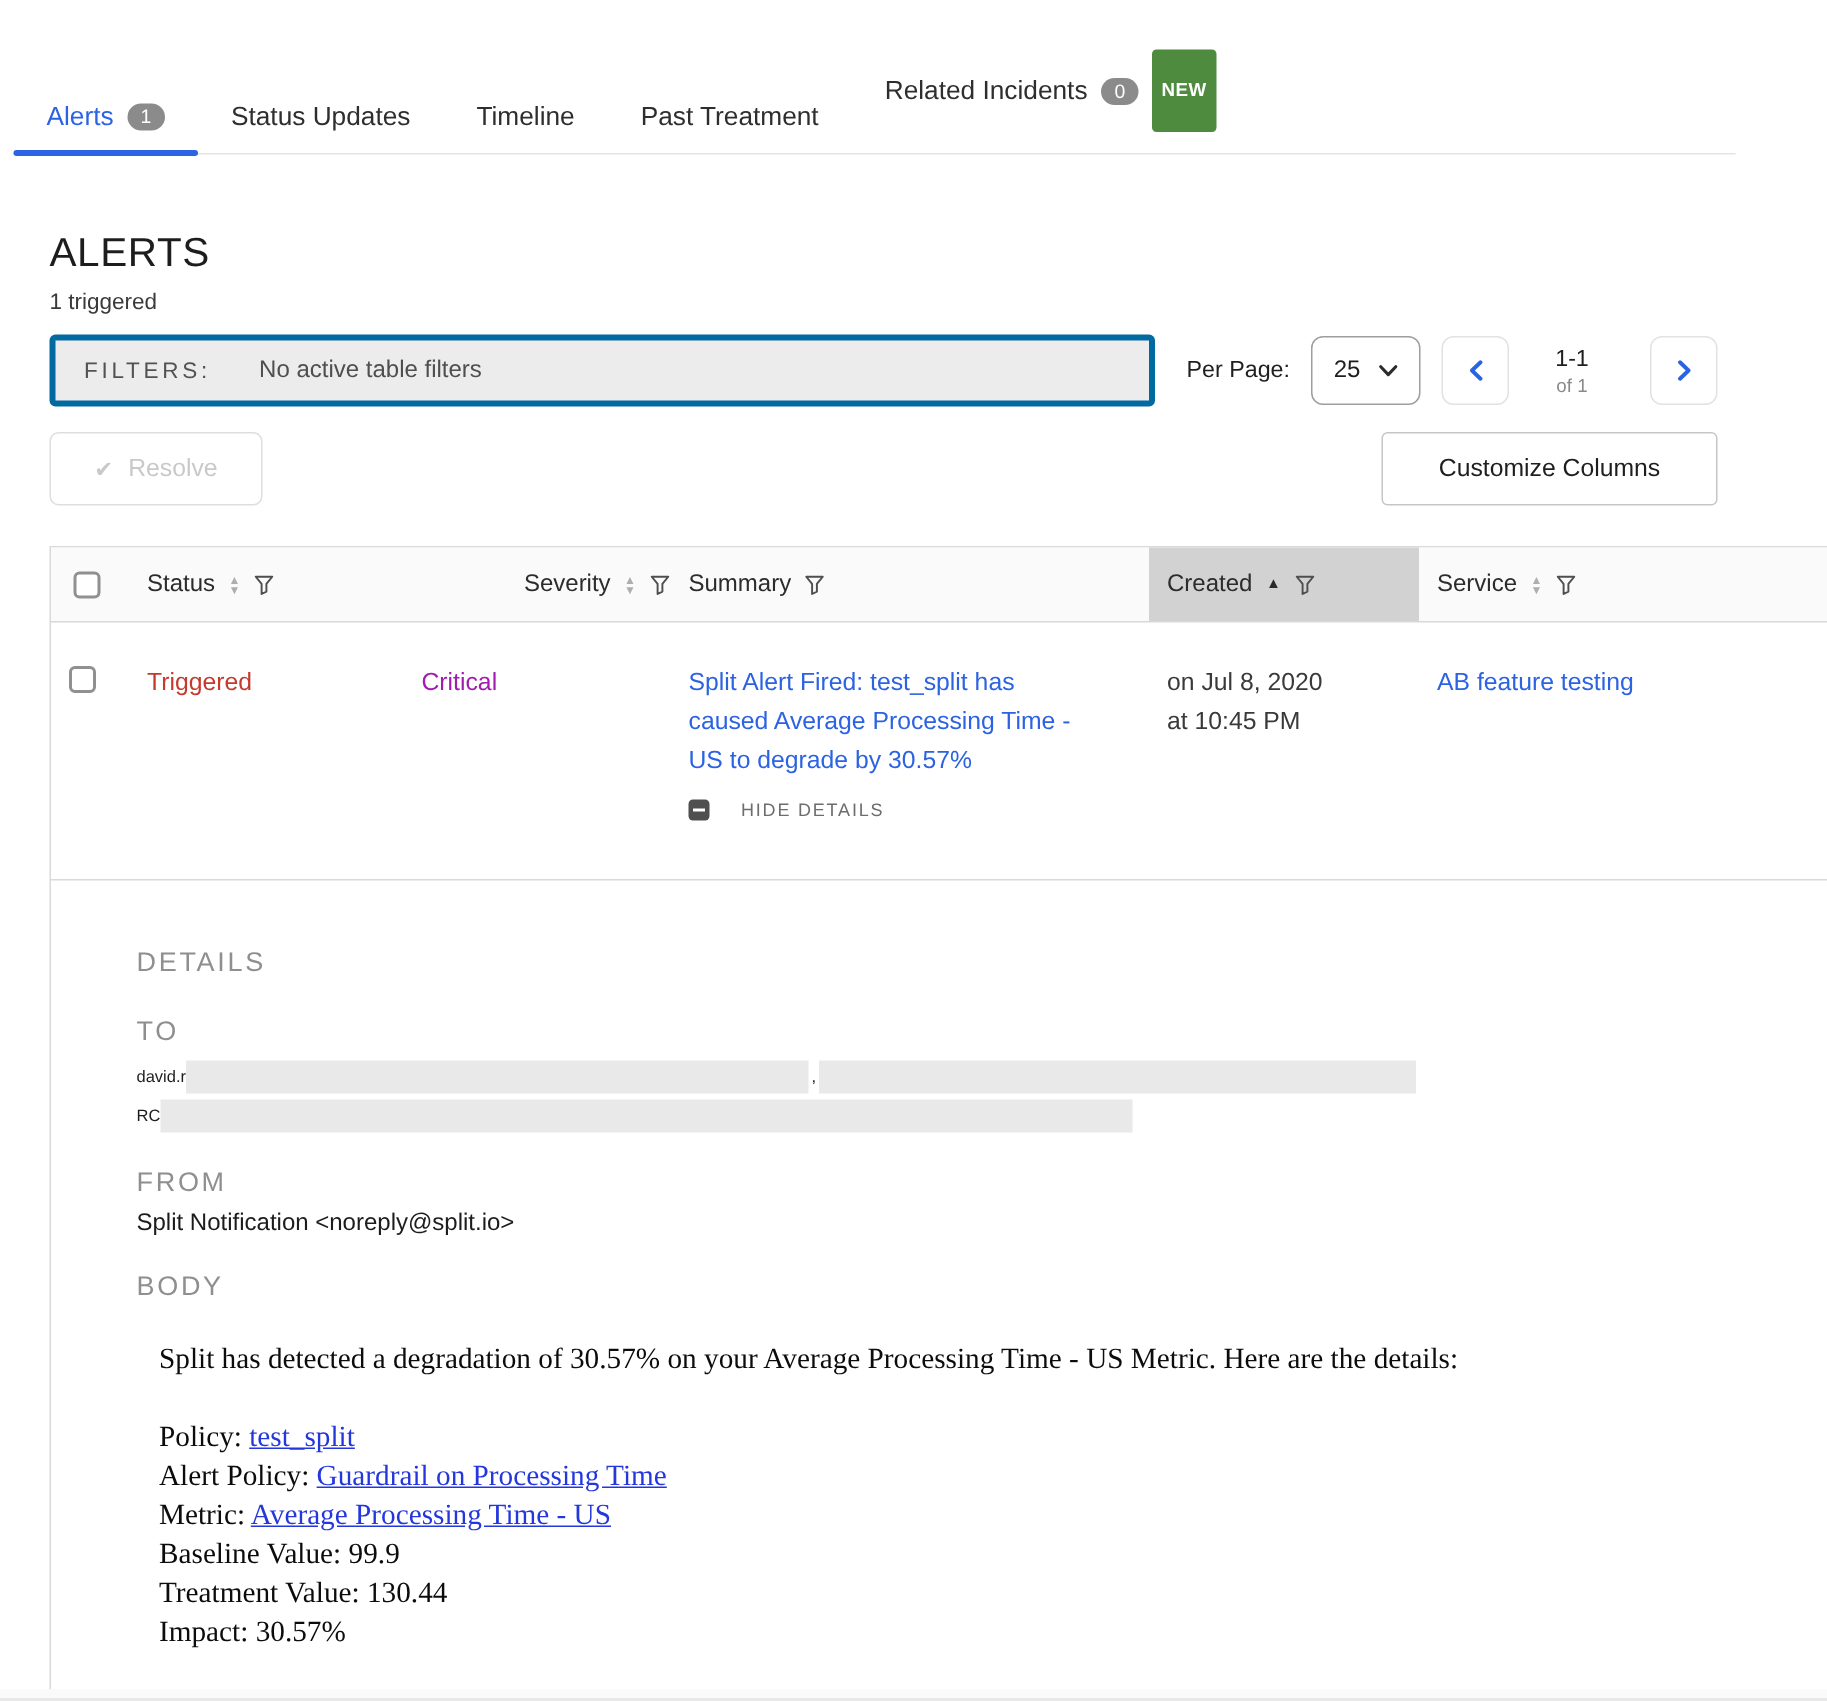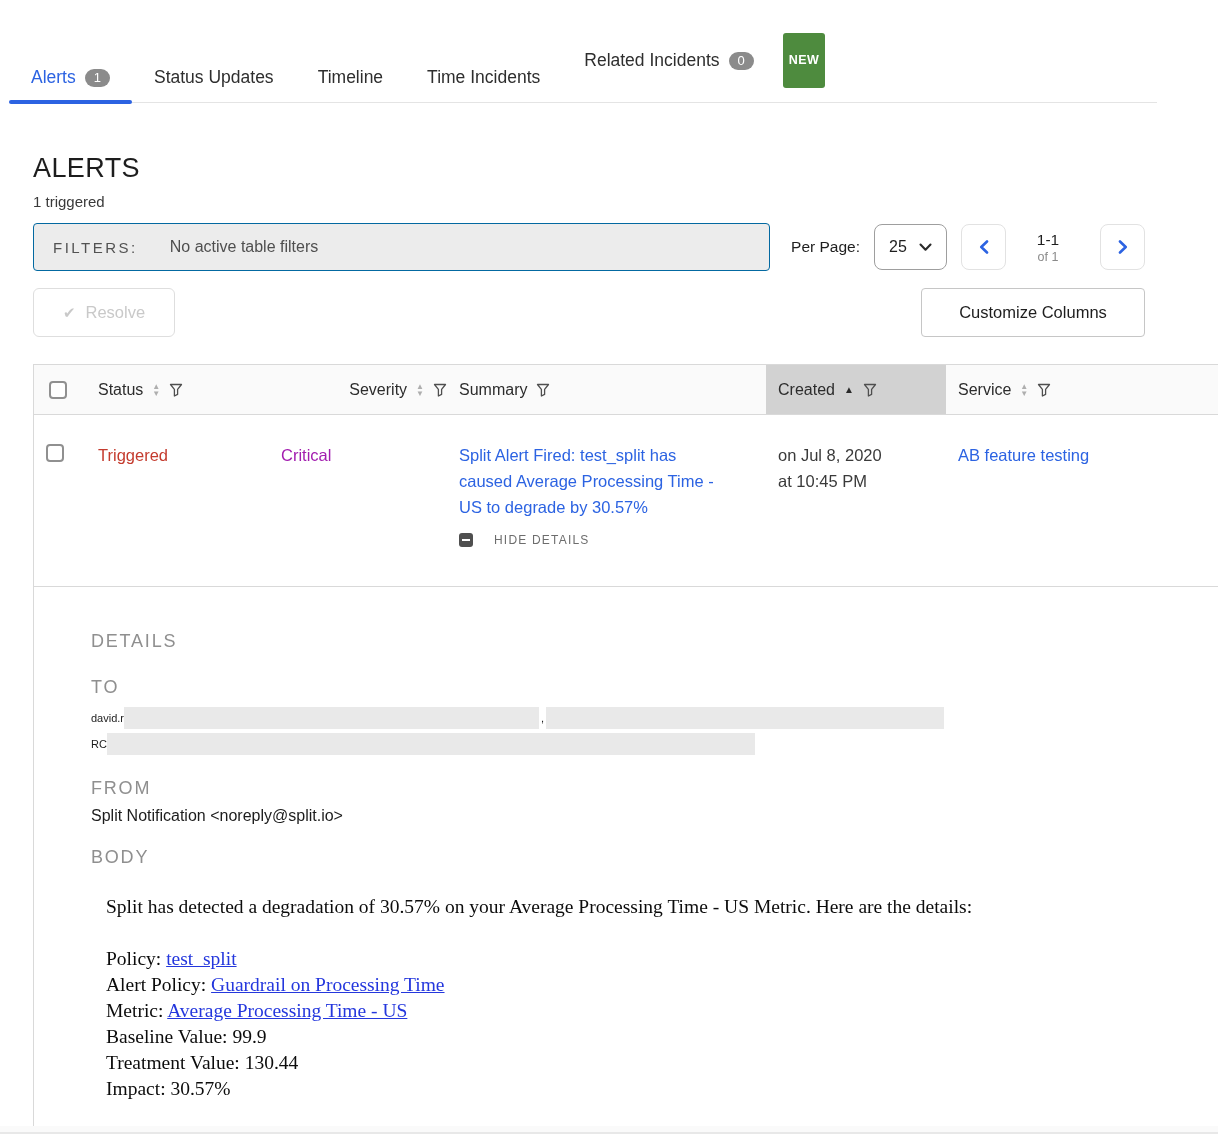--- a/index.html
+++ b/index.html
@@ -10,30 +10,30 @@
   .tabbar { margin: 27px 0 0 9px; width 1148px; width: 1148px;
             border-bottom: 1px solid #e4e4e4; display: flex; align-items: flex-end; }
   .tab { padding: 6px 22px 14px; font-size: 17.5px; color: #2e2e2e;
          display: flex; align-items: center; gap: 9px; position: relative; cursor: pointer; white-space: nowrap; }
   .tab.active { color: #2c63e2; }
   .tab.active::after { content: ""; position: absolute; left: 0; right: 0; bottom: -2px;
                        height: 4px; background: #2c63e2; border-radius: 2px; }
   .count-badge { background: #8b8b8b; color: #fff; font-size: 13px; font-weight: 500;
                  border-radius: 10px; padding: 2px 9px; line-height: 14px; }
   .new-badge { background: #4e8b3e; color: #fff; font-size: 12.5px; font-weight: 700;
-               border-radius: 3px; padding: 21px 6px; letter-spacing: .4px; line-height: 13px; margin-left: 20px; }
+               border-radius: 3px; padding: 21px 6px; letter-spacing: .4px; line-height: 13px; }
 
   
   .content { margin-left: 33px; width: 1112px; }
   .page-title { margin-top: 50px; font-size: 27px; font-weight: 400; color: #1d1d1d; letter-spacing: .4px; }
   .page-subtitle { margin-top: 9px; font-size: 15px; color: #3a3a3a; }
 
   
   .controls-row { margin-top: 13px; display: flex; align-items: center; }
-  .filters-bar { width: 737px; height: 48px; background: #ececec; border: 1px solid #0369a1;
+  .filters-bar { width: 737px; height: 48px; background: #ececec; border: 4px solid #0369a1;
                  border-radius: 4px; display: flex; align-items: center; }
   .filters-label { margin-left: 19px; font-size: 15px; letter-spacing: 2.5px; color: #525252; }
   .filters-value { margin-left: 32px; font-size: 16px; color: #4f4f4f; }
   .pagination { margin-left: auto; display: flex; align-items: center; }
   .per-page-label { font-size: 15.5px; color: #1f1f1f; }
   .per-page-select { margin-left: 14px; width: 73px; height: 46px; background: #fff;
                      border: 1.5px solid #9e9e9e; border-radius: 8px; display: flex;
                      align-items: center; justify-content: center; gap: 12px; cursor: pointer; }
   .per-page-value { font-size: 16px; color: #1e1e1e; }
   .page-btn { width: 45px; height: 46px; background: #fff; border: 1px solid #e2e2e2;
@@ -119,21 +119,21 @@
     <span>Alerts</span>
     <span class="count-badge">1</span>
   </div>
   <div class="tab">
     <span>Status Updates</span>
   </div>
   <div class="tab">
     <span>Timeline</span>
   </div>
   <div class="tab">
-    <span>Time Incidents</span>
+    <span>Past Treatment</span>
   </div>
   <div class="tab">
     <span>Related Incidents</span>
     <span class="count-badge">0</span>
     <span class="new-badge">NEW</span>
   </div>
 </div>
 
 <div class="content">
 

